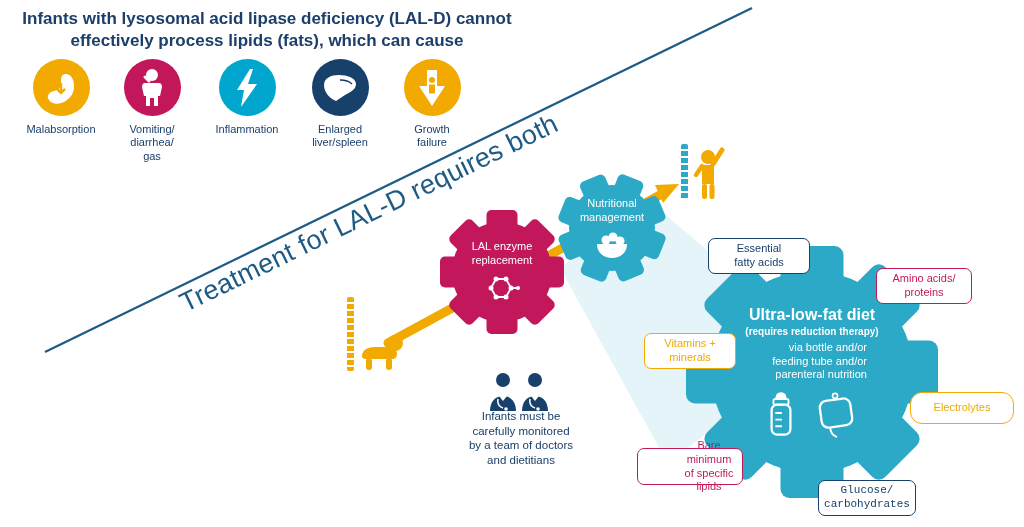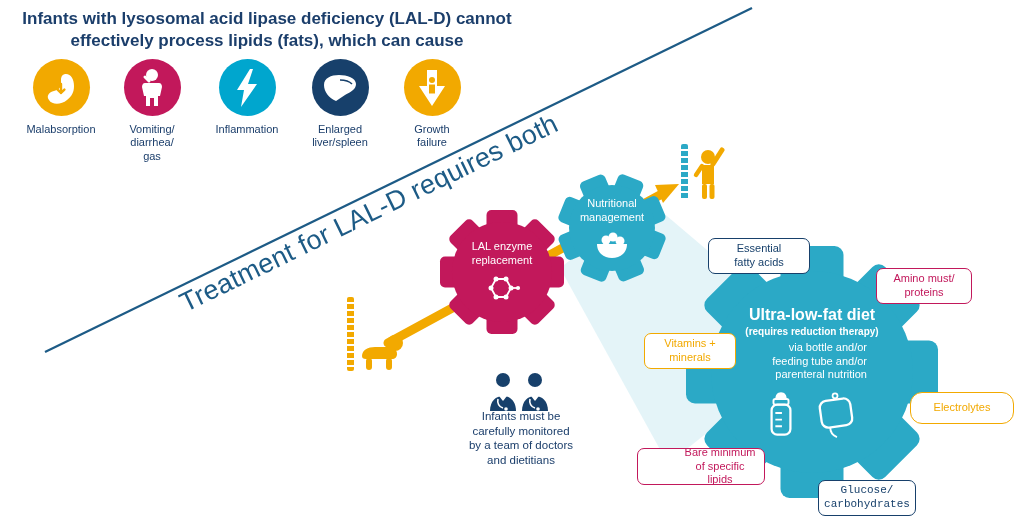--- a/index.html
+++ b/index.html
@@ -238,23 +238,23 @@
     <circle cx="23" cy="38" r="1.8" fill="#fff"></circle>
     <circle cx="55" cy="38" r="1.8" fill="#fff"></circle>
   </svg>
   <div class="abs monitor-text">Infants must be
 carefully monitored
 by a team of doctors
 and dietitians</div>
 
   <div class="nutrient" style="left: 708px; top: 238px; width: 102px; height: 36px; --c: #17406b;">Essential
 fatty acids</div>
-  <div class="nutrient" style="left: 876px; top: 268px; width: 96px; height: 36px; --c: #c2185b;">Amino must/
+  <div class="nutrient" style="left: 876px; top: 268px; width: 96px; height: 36px; --c: #c2185b;">Amino acids/
 proteins</div>
   <div class="nutrient" style="left: 644px; top: 333px; width: 92px; height: 36px; --c: #f2a900;">Vitamins +
 minerals</div>
   <div class="nutrient" style="left: 910px; top: 392px; width: 104px; height: 32px; border-radius: 12px; --c: #f2a900;">Electrolytes</div>
-  <div class="nutrient" style="left: 637px; top: 448px; width: 128px; height: 37px; padding-left: 44px; --c: #c2185b;">Bare minimum
+  <div class="nutrient" style="left: 637px; top: 448px; width: 106px; height: 37px; padding-left: 44px; --c: #c2185b;">Bare minimum
 of specific lipids</div>
   <div class="nutrient" style="left: 818px; top: 480px; width: 98px; height: 36px; font-family: Liberation Mono, monospace; --c: #17406b;">Glucose/
 carbohydrates</div>
 
 </div>
 
 </body></html>

